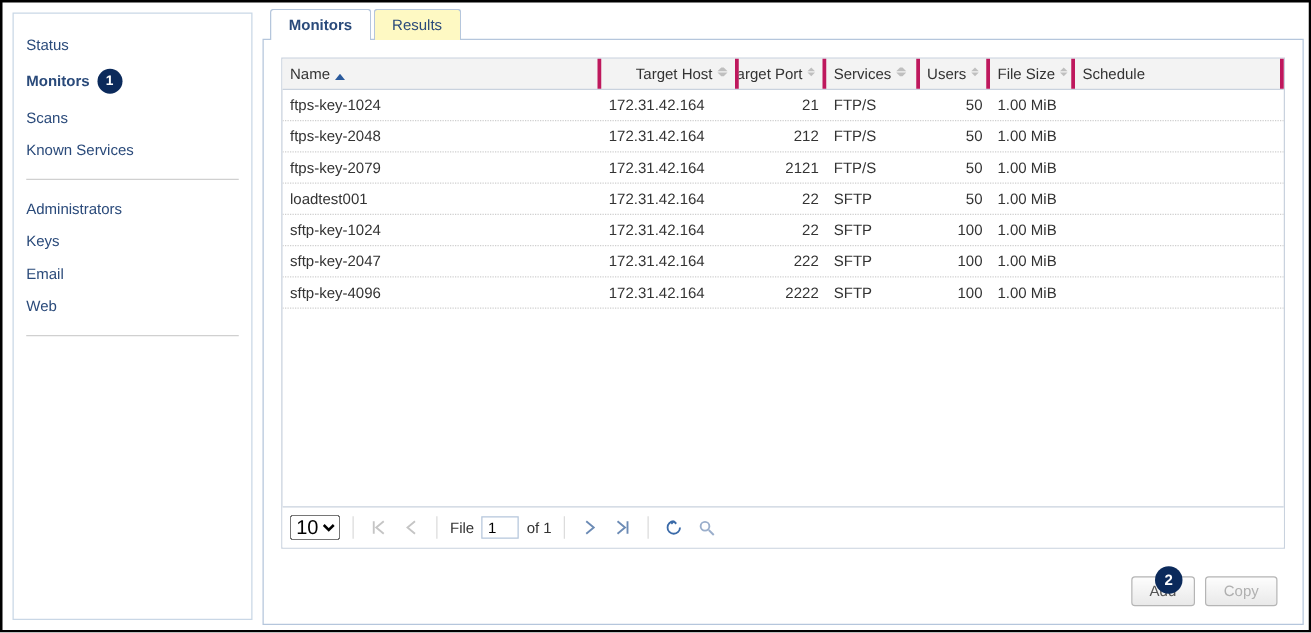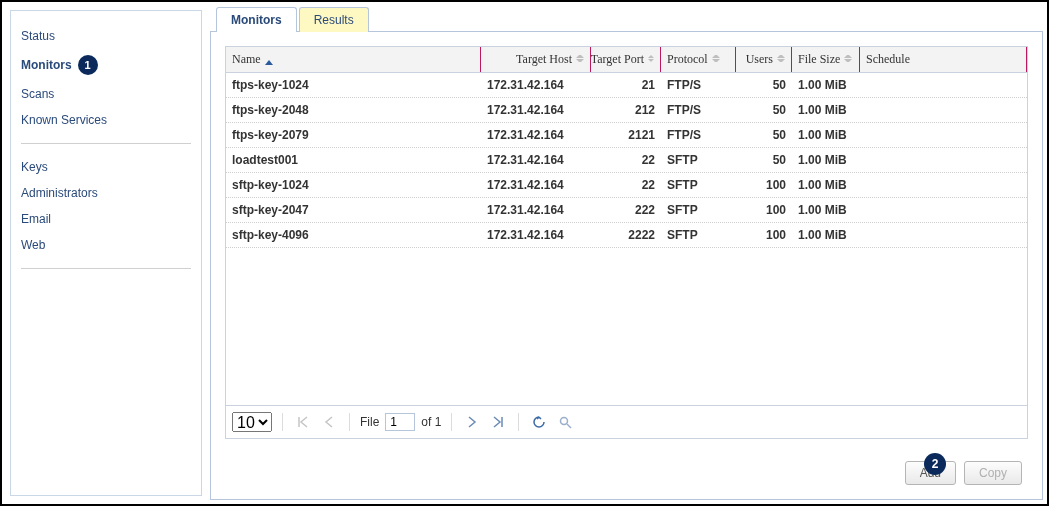--- a/index.html
+++ b/index.html
@@ -12,28 +12,28 @@
   .side-item.active { font-weight:bold; }
   .callout { width:20px; height:20px; border-radius:50%; background:#0b2a5b; color:#fff; display:inline-flex; align-items:center; justify-content:center; font-size:11px; font-weight:bold; margin-left:6px; }
   .side-sep { border:none; border-top:1px solid #d0d0d0; margin:10px 0; }
   .content { flex:1; display:flex; flex-direction:column; position:relative; }
   .tabs { display:flex; margin-left:6px; }
   .tab { border:1px solid #b5c6dc; border-bottom:none; padding:5px 14px; font-size:12px; color:#2a4a7a; background:#fef9c3; border-radius:3px 3px 0 0; margin-right:2px; cursor:pointer; position:relative; top:1px; }
   .tab.active { background:#fff; font-weight:bold; z-index:2; }
   .panel { border:1px solid #b5c6dc; flex:1; background:#fff; display:flex; flex-direction:column; padding:14px 14px 8px 14px; }
   .grid { border:1px solid #c9d2de; flex:1; display:flex; flex-direction:column; min-height:0; }
   .thead { background:#f3f3f3; border-bottom:1px solid #c9d2de; display:flex; }
-  .th { padding:5px 6px; border-right:1px solid #be185d; display:flex; align-items:center; white-space:nowrap; overflow:hidden;font-family:Liberation Serif, serif; }
+  .th { padding:5px 6px; border-right:3px solid #be185d; display:flex; align-items:center; white-space:nowrap; overflow:hidden; }
   .th .sort { width:8px; height:10px; margin-left:4px; display:inline-block; }
   .sort-asc { border-left:4px solid transparent; border-right:4px solid transparent; border-bottom:5px solid #2a5a9c; }
   .sort-neutral::before { content:""; display:block; border-left:3px solid transparent; border-right:3px solid transparent; border-bottom:3px solid #bfbfbf; margin-bottom:1px;}
   .sort-neutral::after { content:""; display:block; border-left:3px solid transparent; border-right:3px solid transparent; border-top:3px solid #bfbfbf; }
   .tbody { flex:1; overflow:auto; }
   .row { display:flex; border-bottom:1px dotted #cfcfcf; }
-  .td { padding:5px 6px; white-space:nowrap; overflow:hidden;font-weight:bold; }
+  .td { padding:5px 6px; white-space:nowrap; overflow:hidden; }
   .c-name     { width:255px; }
   .c-host     { width:110px;justify-content:flex-end; }
   .c-port     { width:70px; text-align:right; }
   .c-protocol { width:75px; padding-left:6px; }
   .c-users    { width:56px; text-align:right; }
   .c-size     { width:68px; padding-left:6px; }
   .c-schedule { flex:1; }
   .th.c-port, .th.c-users { justify-content:flex-end; }
   .pager { border-top:1px solid #c9d2de; padding:6px; display:flex; align-items:center; gap:6px; background:#fff; }
   .pager select { font-size:16px; height:20px; }
@@ -62,24 +62,24 @@
           <span class="callout">1</span>
         </div>
         <div class="side-item">
             <span>Scans</span>
           </div>
         <div class="side-item">
             <span>Known Services</span>
           </div>
         <hr class="side-sep">
         <div class="side-item">
+            <span>Administrators</span>
+          </div>
+        <div class="side-item">
             <span>Keys</span>
-          </div>
-        <div class="side-item">
-            <span>Administrators</span>
           </div>
         <div class="side-item">
             <span>Email</span>
           </div>
         <div class="side-item">
             <span>Web</span>
           </div>
         <hr class="side-sep">
       </div>
     </div>
@@ -98,21 +98,21 @@
               </div>
             <div class="th c-host">
                 <span>Target Host</span>
                 <span class="sort sort-neutral"></span>
               </div>
             <div class="th c-port">
                 <span>Target Port</span>
                 <span class="sort sort-neutral"></span>
               </div>
             <div class="th c-protocol">
-                <span>Protocol</span>
+                <span>Services</span>
                 <span class="sort sort-neutral"></span>
               </div>
             <div class="th c-users">
                 <span>Users</span>
                 <span class="sort sort-neutral"></span>
               </div>
             <div class="th c-size">
                 <span>File Size</span>
                 <span class="sort sort-neutral"></span>
               </div>

